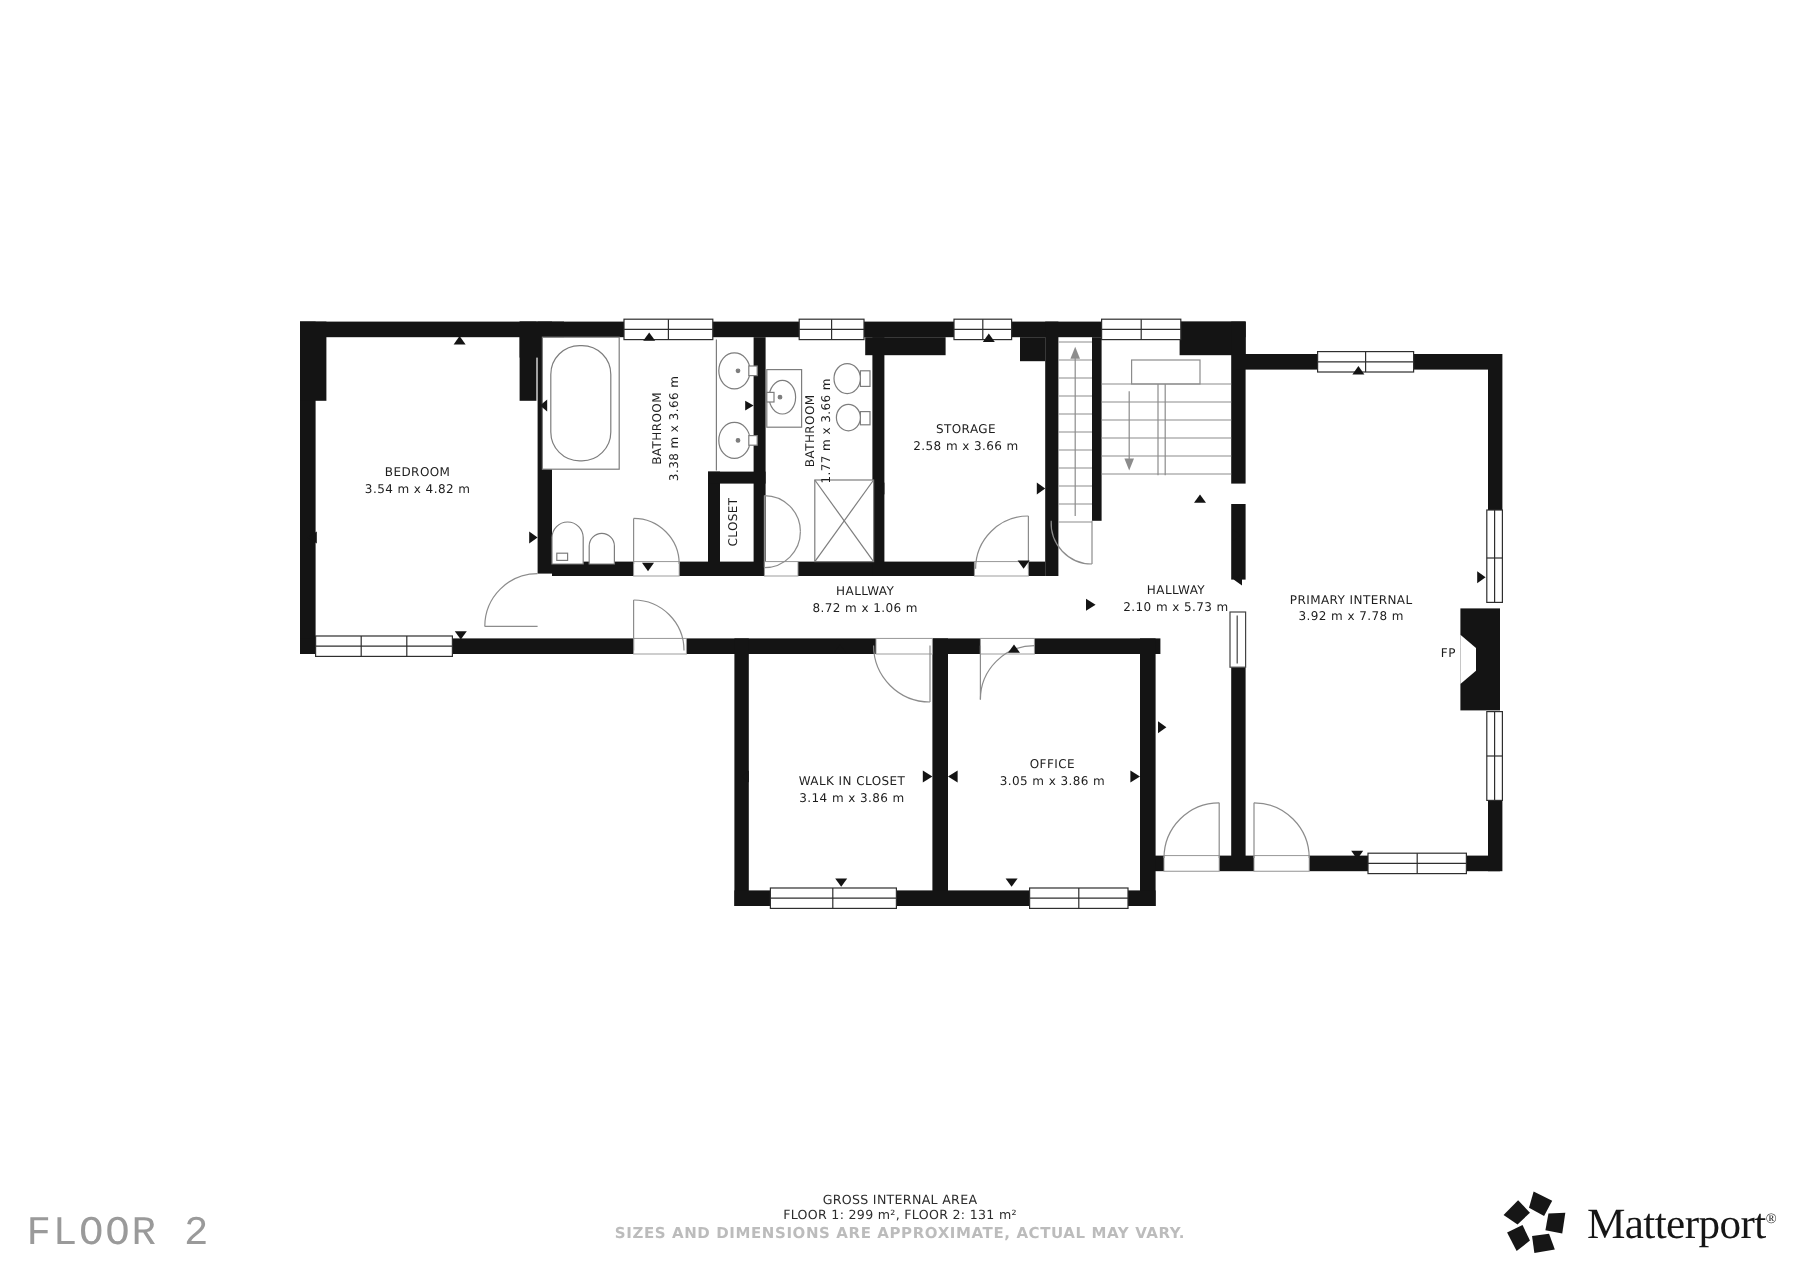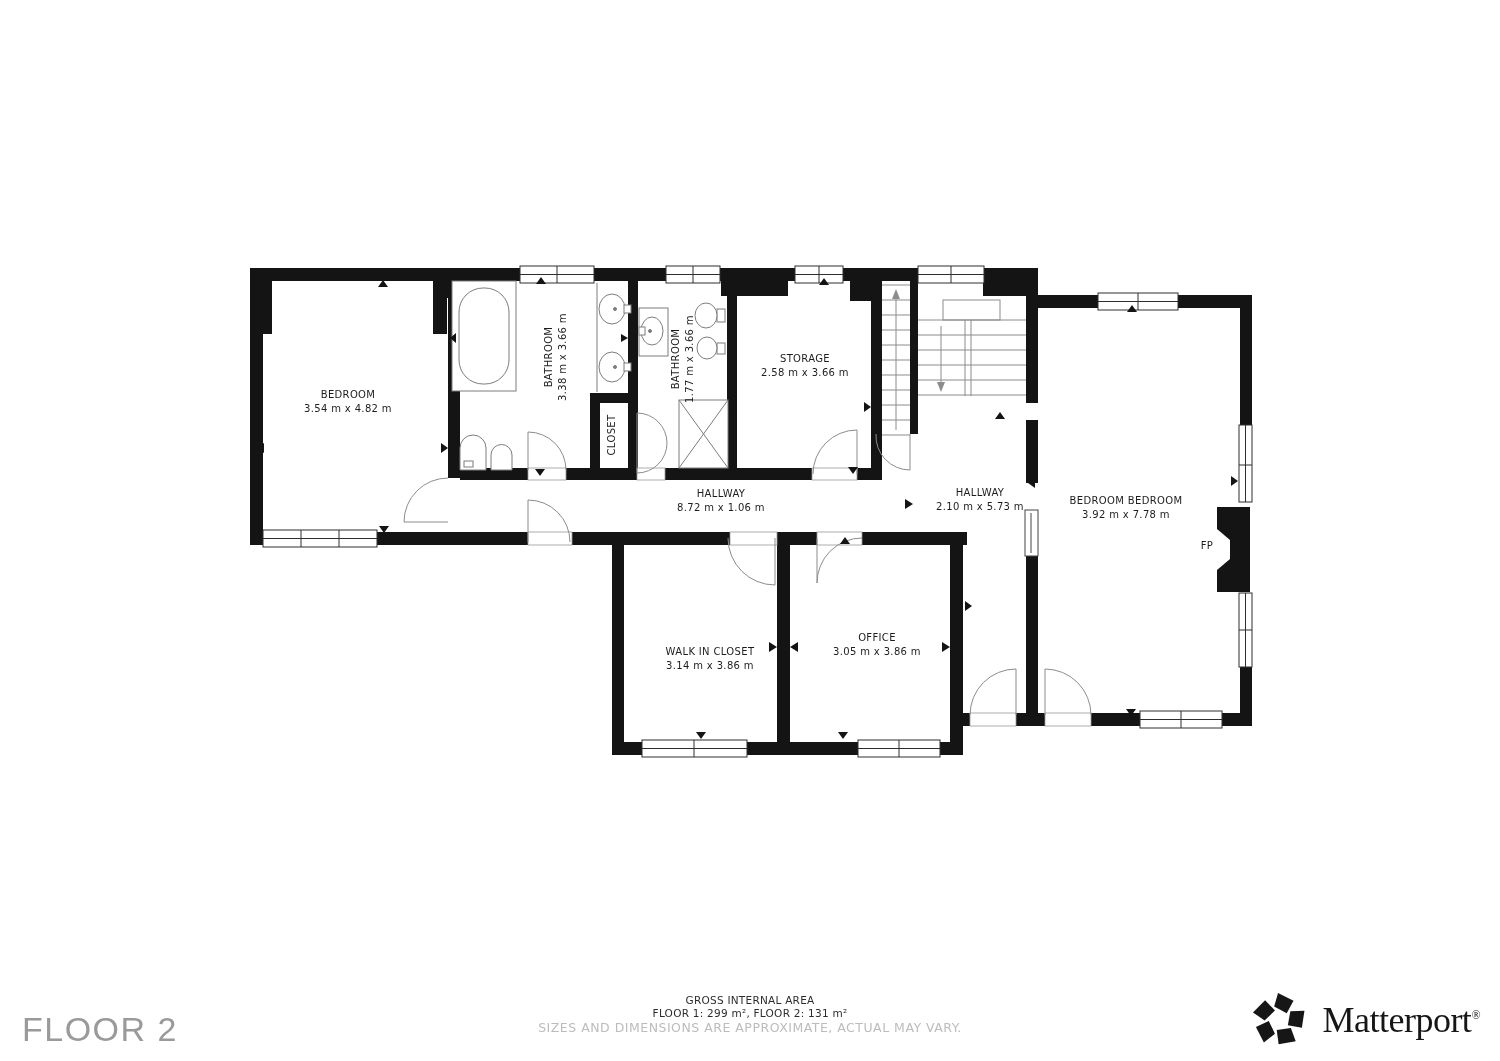--- a/index.html
+++ b/index.html
@@ -8,24 +8,24 @@
   #plan-svg{position:absolute;left:0;top:0;}
   .room-label{position:absolute;transform:translate(-50%,-50%);text-align:center;
               color:#1d1d1d;font-size:10px;line-height:14px;letter-spacing:.35px;white-space:nowrap;}
   .room-label.vertical{transform:translate(-50%,-50%) rotate(-90deg);}
   .room-label.narrow{white-space:normal;width:92px;margin-left:12px;}
   .room-label .rname{font-weight:400;}
   .room-label .rdims{font-weight:400;}
   .fp-label{position:absolute;transform:translate(-50%,-50%);color:#1d1d1d;font-size:10px;
             letter-spacing:.4px;}
   .floor-label{position:absolute;left:22px;top:1010px;font-size:34px;color:#9a9a9a;
-               letter-spacing:1.5px;font-family:Liberation Sans, sans-serif;}
+               letter-spacing:1.5px;font-family:Liberation Mono, monospace;}
   .summary{position:absolute;left:0;right:0;top:994px;text-align:center;color:#2d2d2d;
            font-size:10.5px;line-height:13px;letter-spacing:.25px;}
-  .summary .disclaimer{color:#bcbcbc;font-size:12.5px;letter-spacing:.5px;margin-top:1px;}
+  .summary .disclaimer{color:#bcbcbc;font-size:12.5px;letter-spacing:.5px;margin-top:1px;font-weight:bold;}
   .brand{position:absolute;right:20px;top:991px;display:flex;align-items:center;gap:14px;}
   .brand .wordmark{font-family:"Liberation Serif","DejaVu Serif",serif;font-size:36px;
                    color:#161616;letter-spacing:-.5px;}
   .brand sup{font-size:12px;vertical-align:super;}
 </style>
 </head>
 <body>
 
 <div id="page">
 
@@ -267,21 +267,21 @@
   </div>
   <div class="room-label" style="left:721px;top:501px">
     <div class="rname">HALLWAY</div>
     <div class="rdims">8.72 m x 1.06 m</div>
   </div>
   <div class="room-label" style="left:980px;top:500px">
     <div class="rname">HALLWAY</div>
     <div class="rdims">2.10 m x 5.73 m</div>
   </div>
   <div class="room-label" style="left:1126px;top:508px">
-    <div class="rname">BEDROOM BEDROOM</div>
+    <div class="rname">PRIMARY INTERNAL</div>
     <div class="rdims">3.92 m x 7.78 m</div>
   </div>
   <div class="room-label narrow" style="left:698px;top:659px">
     <div class="rname">WALK IN CLOSET</div>
     <div class="rdims">3.14 m x 3.86 m</div>
   </div>
   <div class="room-label" style="left:877px;top:645px">
     <div class="rname">OFFICE</div>
     <div class="rdims">3.05 m x 3.86 m</div>
   </div>

